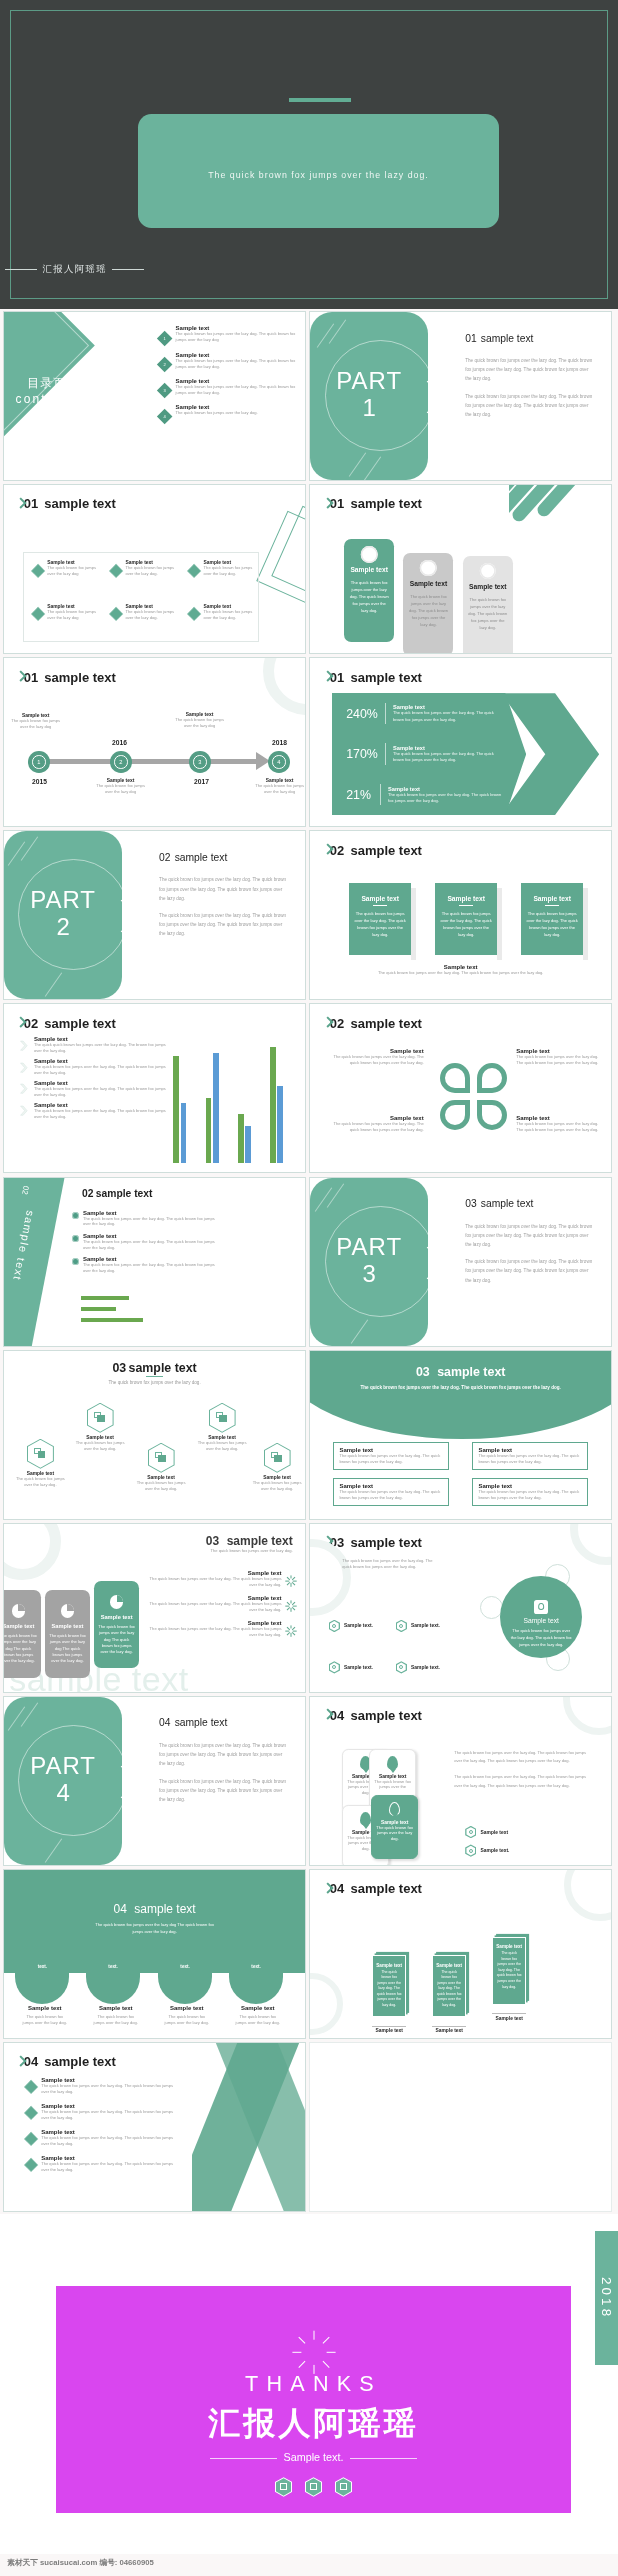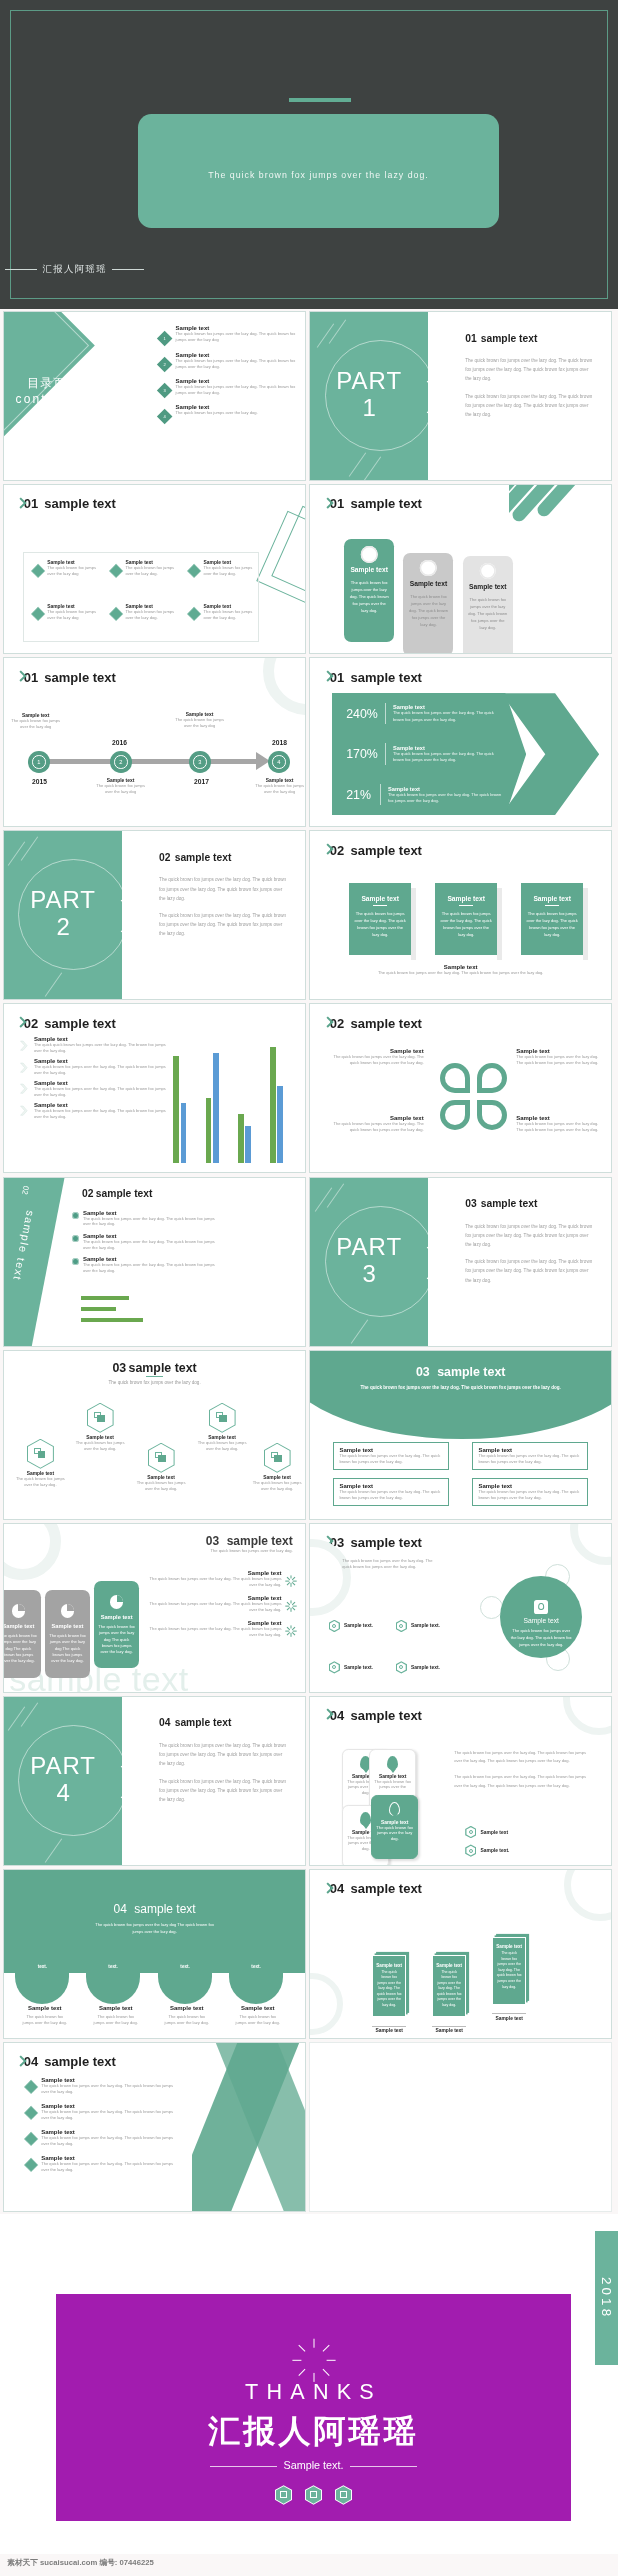--- a/index.html
+++ b/index.html
@@ -107,33 +107,33 @@
   }
   .toc-badge span {
     position: absolute; inset: 0; transform: rotate(-45deg);
     display:flex; align-items:center; justify-content:center;
     color:#fff; font-size: 4.1px;
   }
 
   
   .part-band {
     position:absolute; left:0; top:0; bottom:0; width: 118px; background:#6bb39c;
-    display:flex; align-items:center; justify-content:center; flex-direction:column;
+    display:flex; align-items:center; justify-content:center; flex-direction:column;border-radius:22px;
   }
   .part-circle {
     position:absolute; left: 14.4px; top: 28px; width: 111px; height: 111px;
     border:0.5px solid rgba(255,255,255,.5); border-radius: 50%;
   }
   .part-word { color:#fff; font-size: 24px; line-height: 1.0; letter-spacing: 1px; z-index:2;}
   .part-no { color:#fff; font-size: 24px; line-height: 1.25; z-index:2;}
   .part-arrow {
     position:absolute; left: 114px; top: 67px; width: 21.6px; height: 36px;
   }
   .part-body { position:absolute; left: 155px; top: 20.6px; width: 129px; }
-  .part-body .ttl { font-size: 10.3px; font-weight:bold; color:#1f1f1f; margin-bottom: 12.4px;}
+  .part-body .ttl { font-size: 10.3px; font-weight:normal; color:#1f1f1f; margin-bottom: 12.4px;}
   .part-body .ttl .n { margin-right: 4.1px; }
   .part-body p { font-size: 4.6px; color:#9d9d9d; line-height: 2.0; margin-bottom: 8.2px;}
   .slash { position:absolute; width:0.5px; height:29px; background:rgba(255,255,255,.45); transform:rotate(35deg);}
 
   
   .box6 { position:absolute; left: 18.5px; top: 67px; right: 46px; bottom: 11.3px; border:0.5px solid #dfe7e5; }
   .box6-grid { display:grid; grid-template-columns: repeat(3,1fr); grid-template-rows: repeat(2,1fr); height:100%; }
   .box6-cell { display:flex; gap:4.1px; align-items:flex-start; padding: 7.2px 4.1px 0 9.3px;}
   .dmd { width: 10.3px; height: 10.3px; background:#5fab92; transform:rotate(45deg); flex:0 0 10.3px; margin-top:5.2px; box-shadow: inset 0 0 0 0.5px rgba(255,255,255,.45);}
   .deco-sq { position:absolute; border:1.5px solid #6bb39c; transform:rotate(24deg); }
@@ -253,21 +253,21 @@
   .book .p { font-size: 3.6px; line-height:1.55; margin-top:2.1px;}
 
   
   .xsh { position:absolute; right:-20.6px; top:0; bottom:0; width: 134px; overflow:hidden;}
   .xsh i { position:absolute; top:-20.6px; width: 62px; height: 216px; background:#5fa88f; opacity:.9;}
   .xsh i.l { left: 10.3px; transform: skewX(-22deg);}
   .xsh i.r { left: 59px; transform: skewX(22deg); opacity:.75;}
 
   
   .thanks-wrap { width:618px; height: 340px; background:#fff; position:relative; }
-  .thanks-card { position:absolute; left: 56px; top: 80px; width: 515px; height: 227px; background:#a21caf; }
+  .thanks-card { position:absolute; left: 56px; top: 72px; width: 515px; height: 227px; background:#d946ef; }
   .yr { position:absolute; right: 0px; top: 17px; width: 23px; height: 134px; background:#6bb39c; color:#fff; font-size: 13.4px; letter-spacing:3.1px; writing-mode: vertical-rl; display:flex; align-items:center; justify-content:center;}
   .burstbig { position:absolute; left:50%; top: 31px; transform:translateX(-50%); width: 46px; height:46px;}
   .burstbig i { position:absolute; left:50%; top:50%; width:1px;height:9.3px;background:#fff; transform-origin: 50% 21.6px;}
   .thanks-en { position:absolute; left:0; right:0; top: 85px; text-align:center; color:#fff; font-size: 21.6px; letter-spacing: 8.2px;}
   .thanks-cn { position:absolute; left:0; right:0; top: 116px; text-align:center; color:#fff; font-size: 32px; font-weight:bold; letter-spacing: 3.1px;}
   .thanks-sub { position:absolute; left:0; right:0; top: 165px; text-align:center; color:#fff; font-size: 10.8px;}
   .thanks-sub .ln { display:inline-block;width:67px;height:0.5px;background:rgba(255,255,255,.75);vertical-align:middle;margin:0 6.2px;}
   .socials { position:absolute; left:0; right:0; top: 191px; display:flex; justify-content:center; gap: 12.4px;}
   .soc { width: 17.5px; height: 19.6px; position:relative;}
   .soc .o { position:absolute; inset:0; clip-path: polygon(50% 0,100% 25%,100% 75%,50% 100%,0 75%,0 25%); background:#fff;}
@@ -1177,16 +1177,16 @@
           </div>
         <div class="soc">
             <div class="o"></div>
             <div class="i"></div>
             <div class="g"></div>
           </div>
       </div>
     </div>
   </div>
 
-  <div class="footer">素材天下 sucaisucai.com  编号: 07446225</div>
+  <div class="footer">素材天下 sucaisucai.com  编号: 04660905</div>
 
 </div>
 
 
 </body></html>

